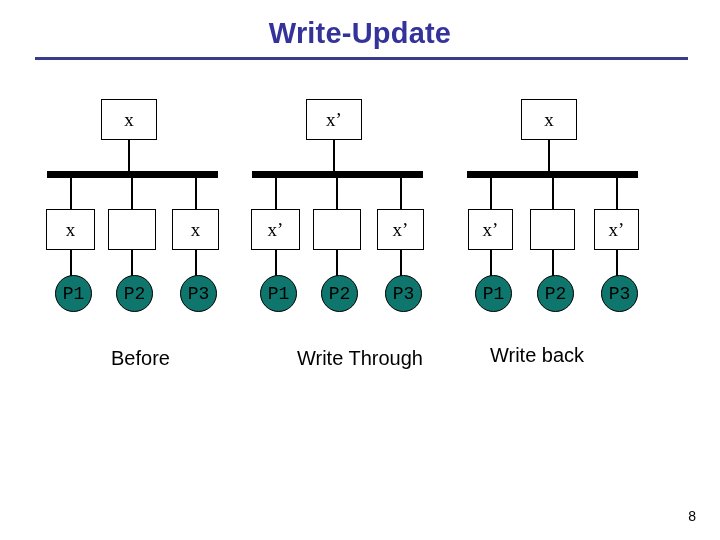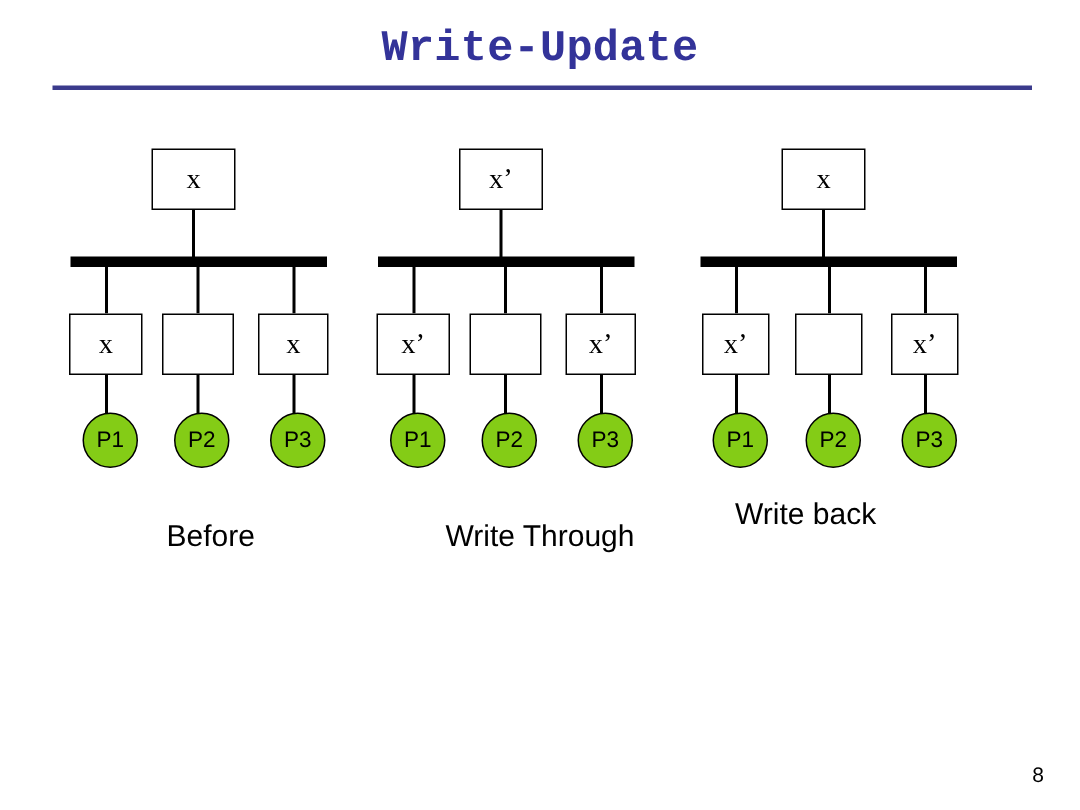--- a/index.html
+++ b/index.html
@@ -20,21 +20,21 @@
     background: #ffffff;
   }
 
   
   .title {
     position: absolute;
     left: 0;
     top: 16px;
     width: 720px;
     text-align: center;
-    font-family: Liberation Mono, monospace;
+    font-family: Liberation Sans, sans-serif;
     font-weight: bold;
     font-size: 29px;
     letter-spacing: 0.2px;
     color: #333399;
     line-height: 34px;
   }
   .title-rule {
     position: absolute;
     left: 35px;
     top: 57px;
@@ -83,24 +83,24 @@
     position: absolute;
     width: 1.5px;
     background: #000;
   }
   .proc {
     position: absolute;
     width: 37px;
     height: 37px;
     border: 1.5px solid #000;
     border-radius: 50%;
-    background: #84cc16;
+    background: #0f766e;
     box-sizing: border-box;
-    font-family: Liberation Sans, sans-serif;
-    font-size: 15px;
+    font-family: Liberation Mono, monospace;
+    font-size: 18px;
     color: #000;
     display: flex;
     align-items: center;
     justify-content: center;
   }
   .group-label {
     position: absolute;
     font-family: "Liberation Sans", sans-serif;
     font-size: 20px;
     color: #000;
@@ -194,18 +194,18 @@
     <div class="cache-box" style="left:594px; top:209px; width:45px; height:41px;">x’</div>
 
     <div class="vline" style="left:490px; top:250px; height:27px;"></div>
     <div class="vline" style="left:552px; top:250px; height:27px;"></div>
     <div class="vline" style="left:616px; top:250px; height:27px;"></div>
 
     <div class="proc" style="left:475px; top:275px;">P1</div>
     <div class="proc" style="left:537px; top:275px;">P2</div>
     <div class="proc" style="left:601px; top:275px;">P3</div>
 
-    <div class="group-label" style="left:490px; top:332px;">Write back</div>
+    <div class="group-label" style="left:490px; top:344px;">Write back</div>
   </div>
 
   <div class="page-number">8</div>
 
 </div>
 
 </body></html>

